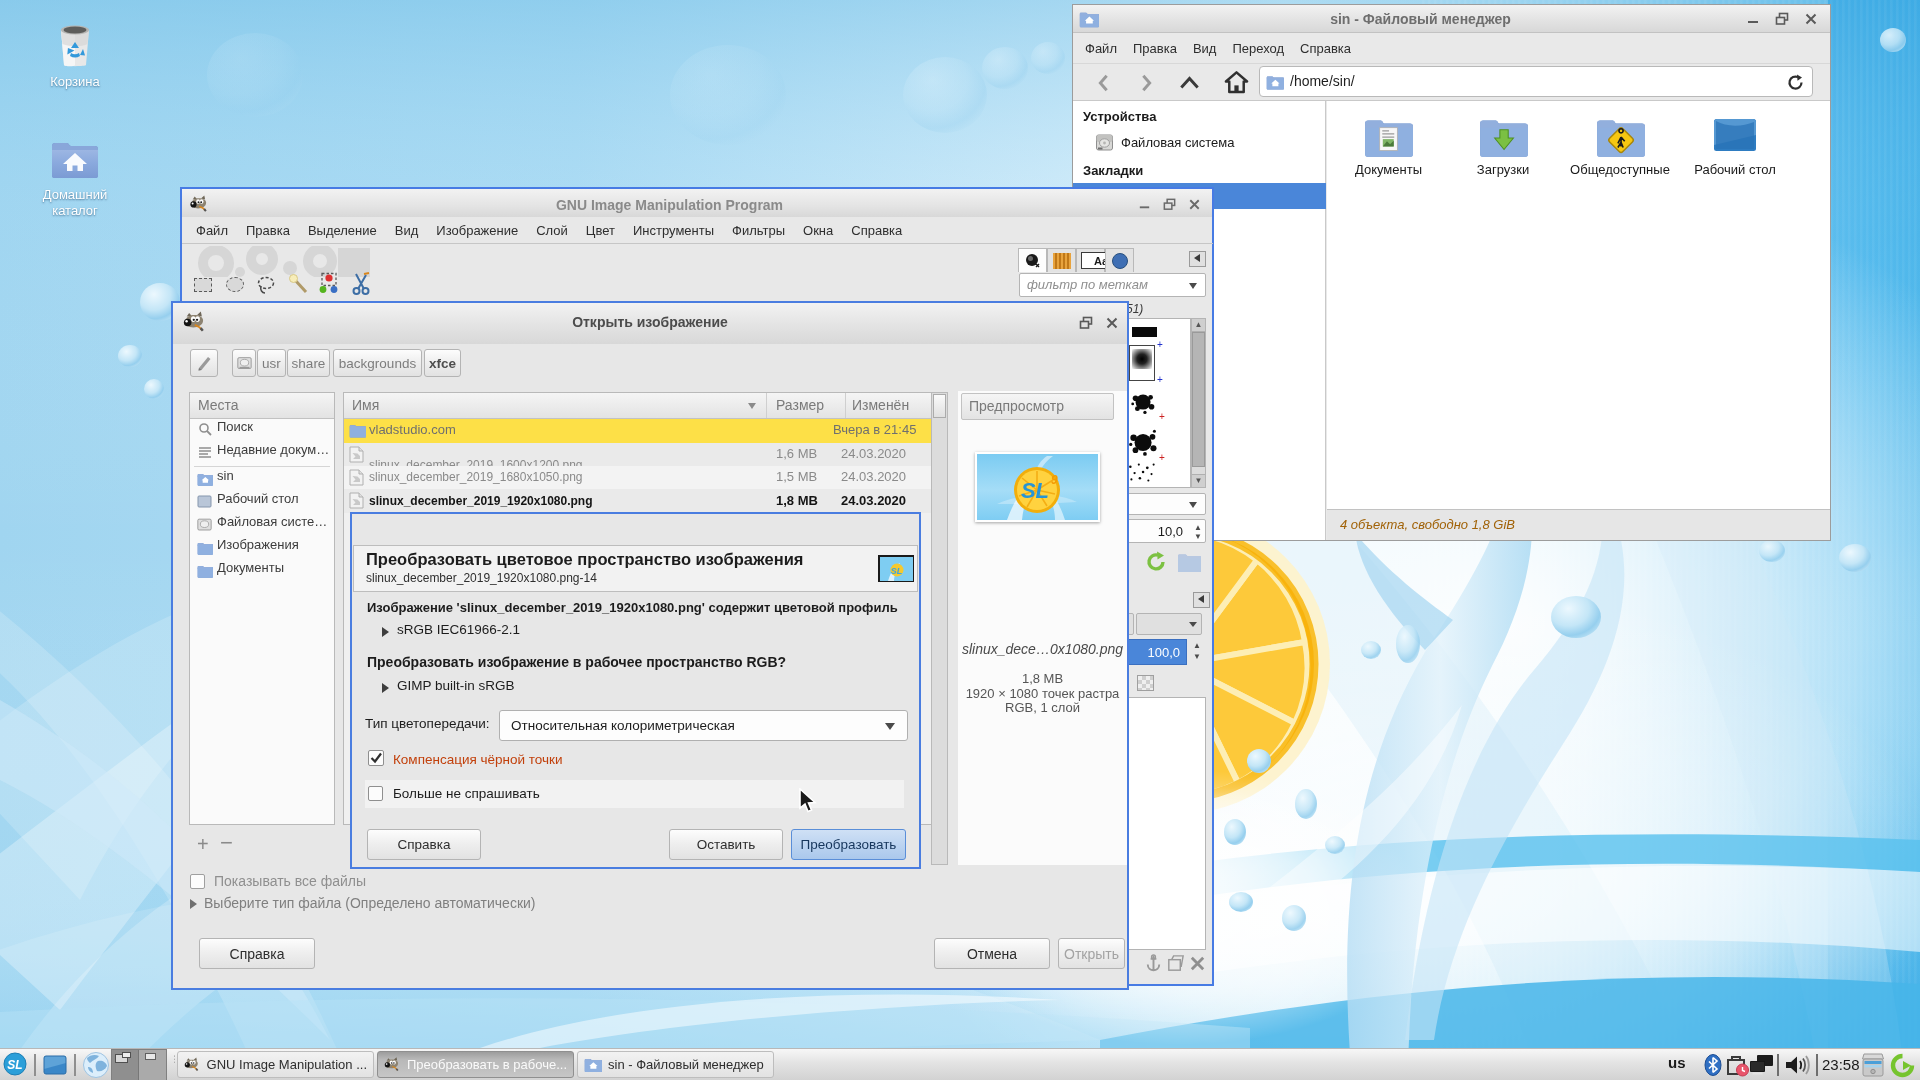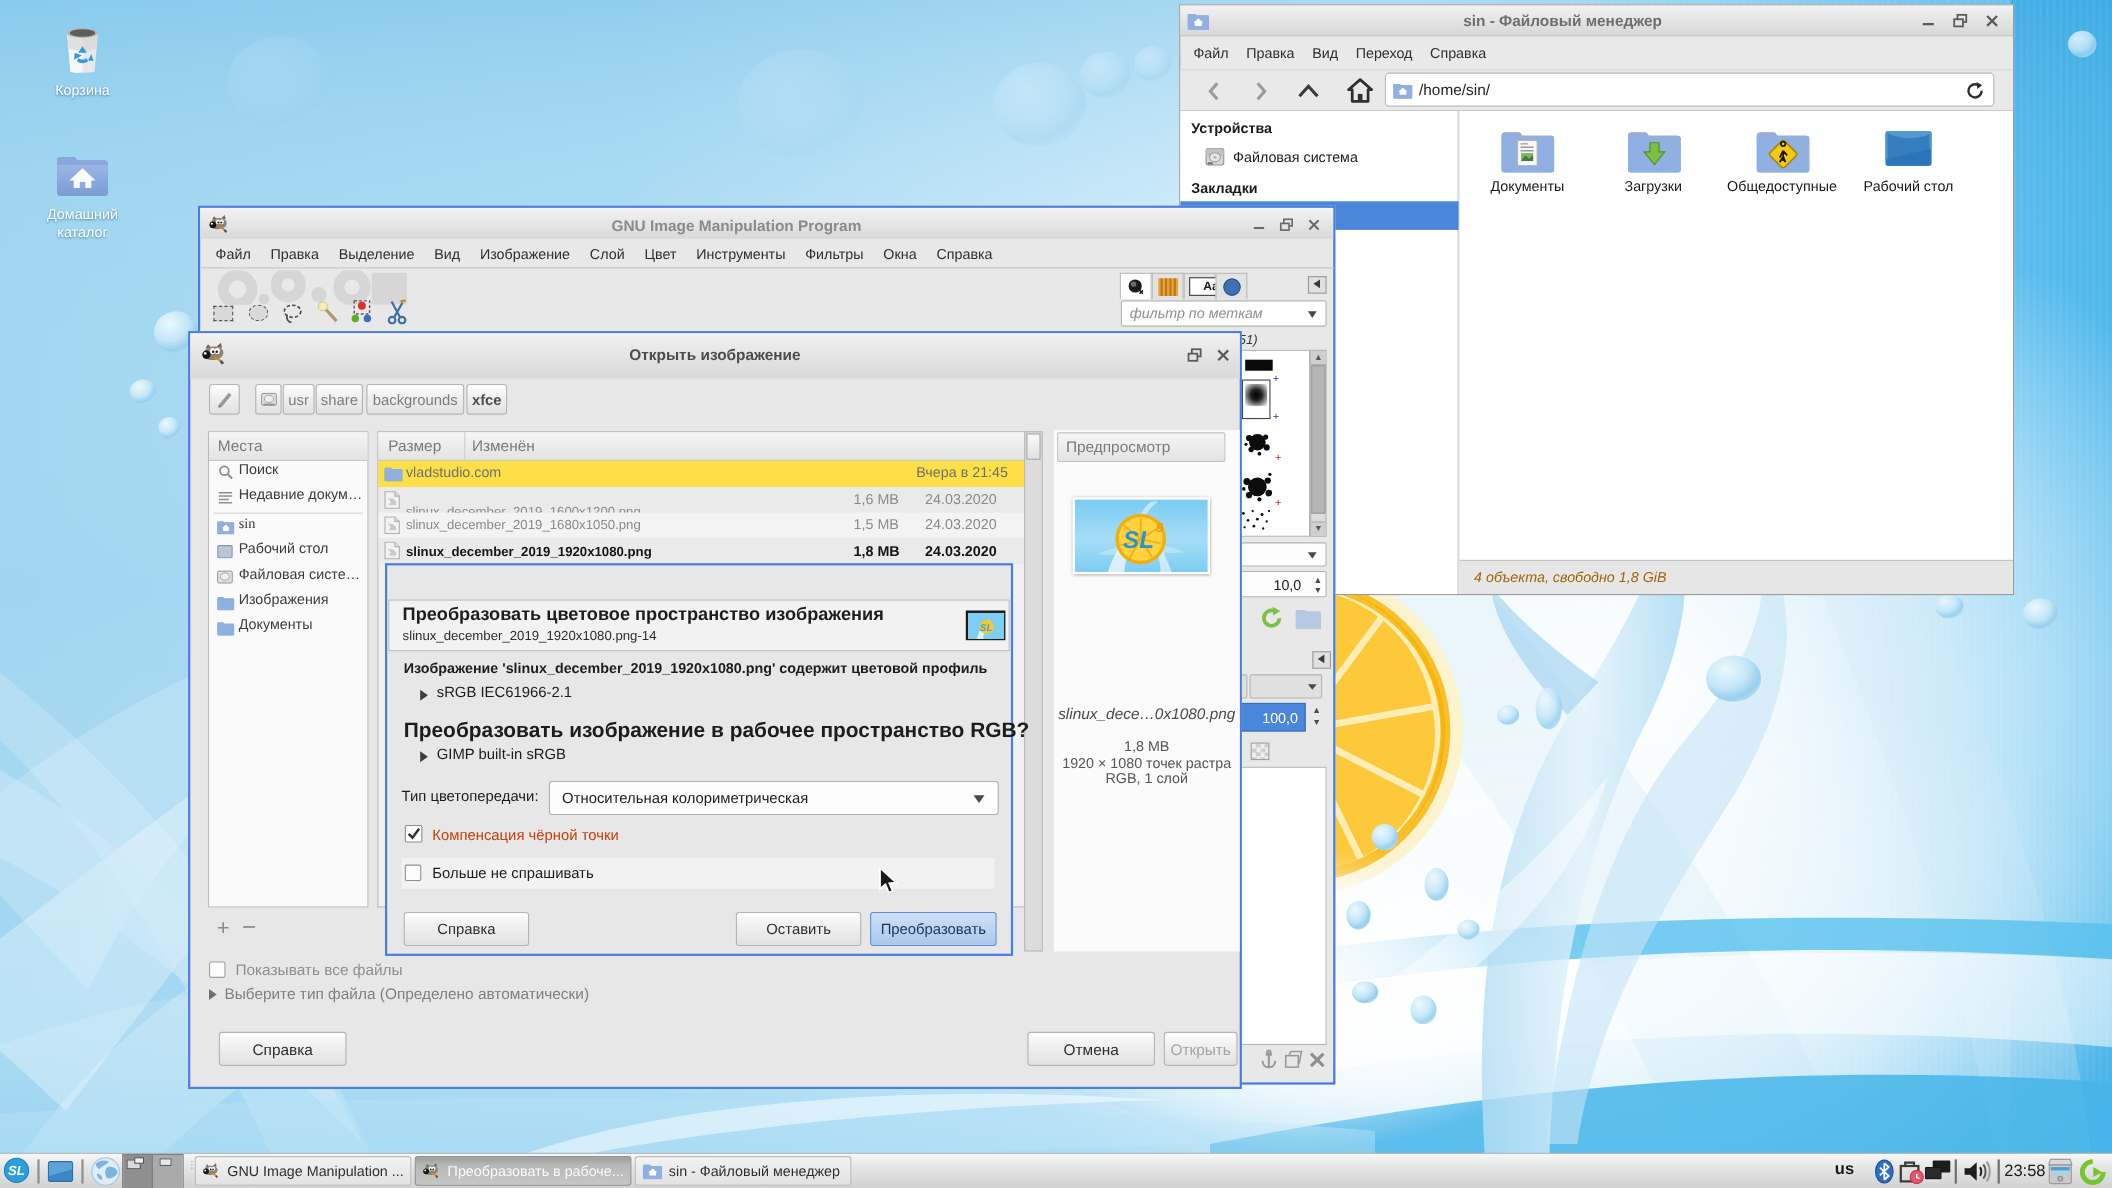--- a/index.html
+++ b/index.html
@@ -535,21 +535,21 @@
   <div style="height:26px;background:linear-gradient(#f5f5f5,#e3e3e3);border-bottom:1px solid #c2c2c2;color:#7a7a7a;font-size:14px;padding:4px 0 0 8px;">Места</div>
   <div style="padding-top:0px;color:#3c3c3c;font-size:13px;">
    <div style="height:23px;padding-left:27px;position:relative;"><svg class="abs" style="left:8px;top:3px;" width="14" height="14" viewBox="0 0 14 14">
             <circle cx="6" cy="6" r="4" fill="none" stroke="#8f8f8f" stroke-width="1.6"></circle>
             <path d="M9 9 L13 13" stroke="#8f8f8f" stroke-width="1.8"></path>
           </svg>Поиск</div>
    <div style="height:23px;padding-left:27px;position:relative;"><svg class="abs" style="left:8px;top:4px;" width="14" height="13" viewBox="0 0 14 13">
             <path d="M1 2 H13 M1 5 H13 M1 8 H10 M1 11 H13" stroke="#8f8f8f" stroke-width="1.4"></path>
           </svg>Недавние докум…</div>
    <div style="height:1px;background:#d5d5d5;margin:1px 4px;"></div>
-   <div style="height:23px;padding-left:27px;position:relative;font-family:Liberation Serif, serif;"><svg class="abs" style="left:7px;top:4px;" width="16" height="14" viewBox="0 0 48 40">
+   <div style="height:23px;padding-left:27px;position:relative;"><svg class="abs" style="left:7px;top:4px;" width="16" height="14" viewBox="0 0 48 40">
             <use href="#bluefolder"></use>
             <path d="M25 14 L36 24 L33 24 L33 31 L17 31 L17 24 L14 24 Z" fill="#fff"></path>
           </svg>sin</div>
    <div style="height:23px;padding-left:27px;position:relative;"><svg class="abs" style="left:7px;top:4px;" width="15" height="13" viewBox="0 0 15 13">
             <rect x="1" y="1" width="13" height="11" rx="1" fill="#b9c6d8" stroke="#8596ad"></rect>
           </svg>Рабочий стол</div>
    <div style="height:23px;padding-left:27px;position:relative;"><svg class="abs" style="left:7px;top:4px;" width="15" height="14" viewBox="0 0 18 16">
             <rect x="1" y="1" width="16" height="13" rx="1.5" fill="#dfdfdf" stroke="#8f8f8f"></rect>
             <ellipse cx="9" cy="7" rx="5" ry="4" fill="#efefef" stroke="#9f9f9f"></ellipse>
           </svg>Файловая систе…</div>
@@ -559,20 +559,23 @@
    <div style="height:23px;padding-left:27px;position:relative;"><svg class="abs" style="left:7px;top:4px;" width="16" height="14" viewBox="0 0 48 40">
             <use href="#bluefolder"></use>
           </svg>Документы</div>
   </div>
  </div>
  <div class="abs" style="left:24px;top:530px;color:#8a8a8a;font-size:20px;">+</div>
  <div class="abs" style="left:47px;top:527px;color:#8a8a8a;font-size:22px;">−</div>
 
  <div class="abs" style="left:170px;top:89px;width:588px;height:433px;border:1px solid #b9b9b9;border-right:none;background:#f0f0f0;">
   <div style="height:26px;background:linear-gradient(#f5f5f5,#e3e3e3);border-bottom:1px solid #c2c2c2;display:flex;color:#7a7a7a;font-size:14px;">
+   <div style="width:423px;padding:4px 0 0 8px;border-right:1px solid #cfcfcf;position:relative;">Имя
+    <div class="abs" style="right:10px;top:10px;width:0;height:0;border-top:6px solid #8a8a8a;border-left:4.5px solid transparent;border-right:4.5px solid transparent;"></div>
+   </div>
    <div style="width:79px;padding:4px 0 0 9px;border-right:1px solid #cfcfcf;">Размер</div>
    <div style="flex:1;padding:4px 0 0 6px;">Изменён</div>
   </div>
   <div style="height:24px;background:#fde047;position:relative;color:#6f6f6f;font-size:13px;">
    <svg class="abs" style="left:5px;top:4px;" width="17" height="15" viewBox="0 0 48 40">
           <use href="#bluefolder"></use>
         </svg>
    <span class="abs" style="left:25px;top:3px;">vladstudio.com</span>
    <span class="abs" style="left:489px;top:3px;font-size:13px;">Вчера в 21:45</span>
   </div>
@@ -660,21 +663,21 @@
     <rect width="33" height="24" fill="#7ecdf2"></rect>
     <path d="M8 24 C11 14 15 8 20 6 C16 14 14 19 14 24 Z" fill="#e8f6fd" opacity="0.9"></path>
     <circle cx="17" cy="13" r="6.5" fill="#f5c92e"></circle>
     <text x="16.5" y="17" font-family="Liberation Sans" font-size="9" font-weight="bold" fill="#3da4e0" text-anchor="middle" font-style="italic">SL</text>
    </svg>
   </div>
  </div>
  <div class="abs" style="left:15px;top:86px;font-weight:bold;font-size:13px;color:#1c1c1c;">Изображение 'slinux_december_2019_1920x1080.png' содержит цветовой профиль</div>
  <div class="abs" style="left:30px;top:113px;width:0;height:0;border-left:7px solid #3e3e3e;border-top:5px solid transparent;border-bottom:5px solid transparent;"></div>
  <div class="abs" style="left:45px;top:108px;font-size:13.5px;color:#1c1c1c;">sRGB IEC61966-2.1</div>
- <div class="abs" style="left:15px;top:140px;font-weight:bold;font-size:19px;color:#1c1c1c;">Преобразовать изображение в рабочее пространство RGB?</div>
+ <div class="abs" style="left:15px;top:140px;font-weight:bold;font-size:14px;color:#1c1c1c;">Преобразовать изображение в рабочее пространство RGB?</div>
  <div class="abs" style="left:30px;top:169px;width:0;height:0;border-left:7px solid #3e3e3e;border-top:5px solid transparent;border-bottom:5px solid transparent;"></div>
  <div class="abs" style="left:45px;top:164px;font-size:13.5px;color:#1c1c1c;">GIMP built-in sRGB</div>
  <div class="abs" style="left:13px;top:202px;font-size:13.5px;color:#1c1c1c;">Тип цветопередачи:</div>
  <div class="abs" style="left:147px;top:196px;width:409px;height:31px;background:#fdfdfd;border:1px solid #b0b0b0;border-radius:3px;">
   <div style="margin:7px 0 0 11px;font-size:13.5px;color:#1c1c1c;">Относительная колориметрическая</div>
   <div class="abs" style="right:12px;top:12px;width:0;height:0;border-top:7px solid #4a4a4a;border-left:5px solid transparent;border-right:5px solid transparent;"></div>
  </div>
  <div class="abs" style="left:16px;top:236px;width:16px;height:16px;background:#fcfcfc;border:1px solid #8f8f8f;border-radius:2px;">
   <svg width="14" height="14" viewBox="0 0 14 14">
         <path d="M2.5 7 L6 10.5 L12 2.5" stroke="#2e2e2e" stroke-width="2.2" fill="none"></path>

